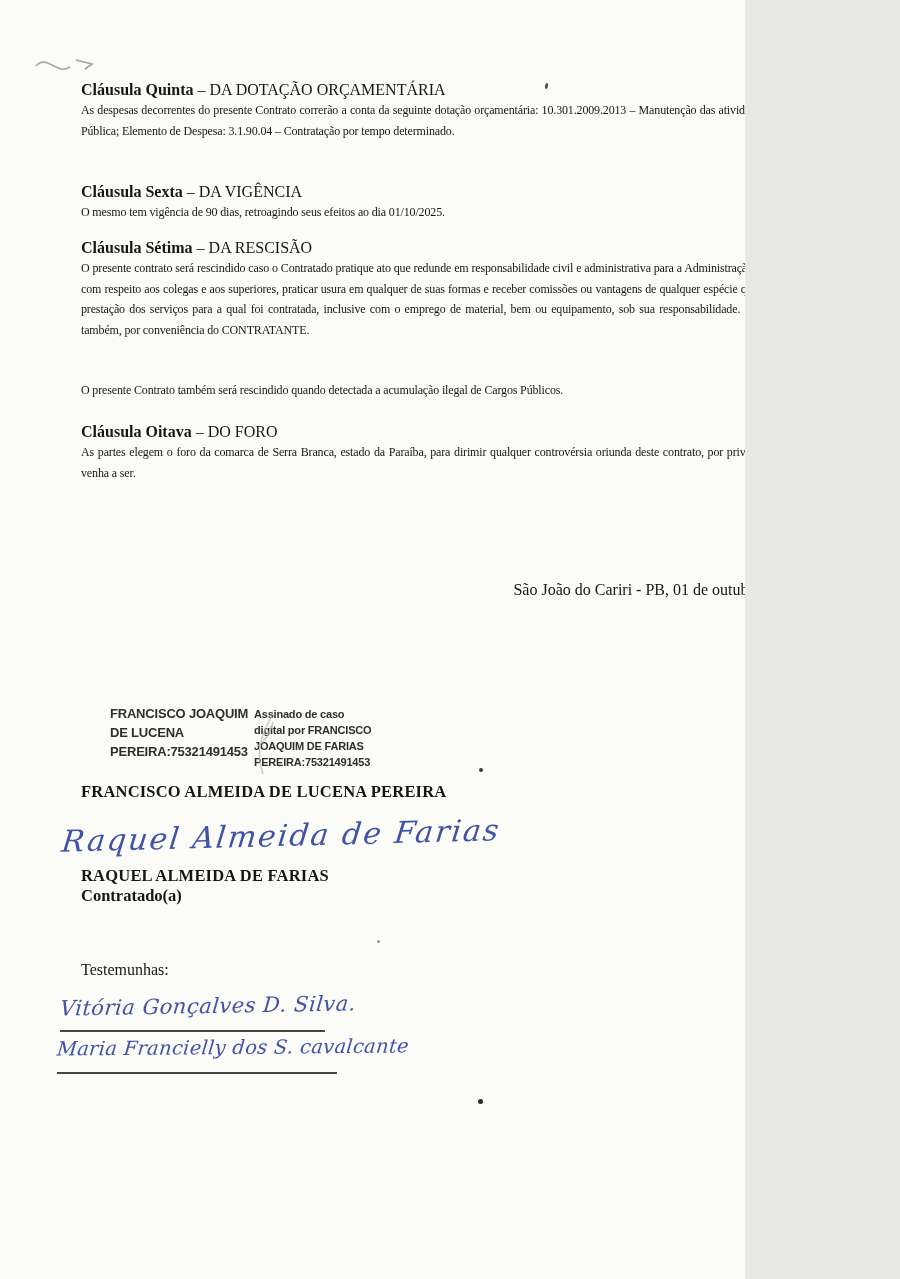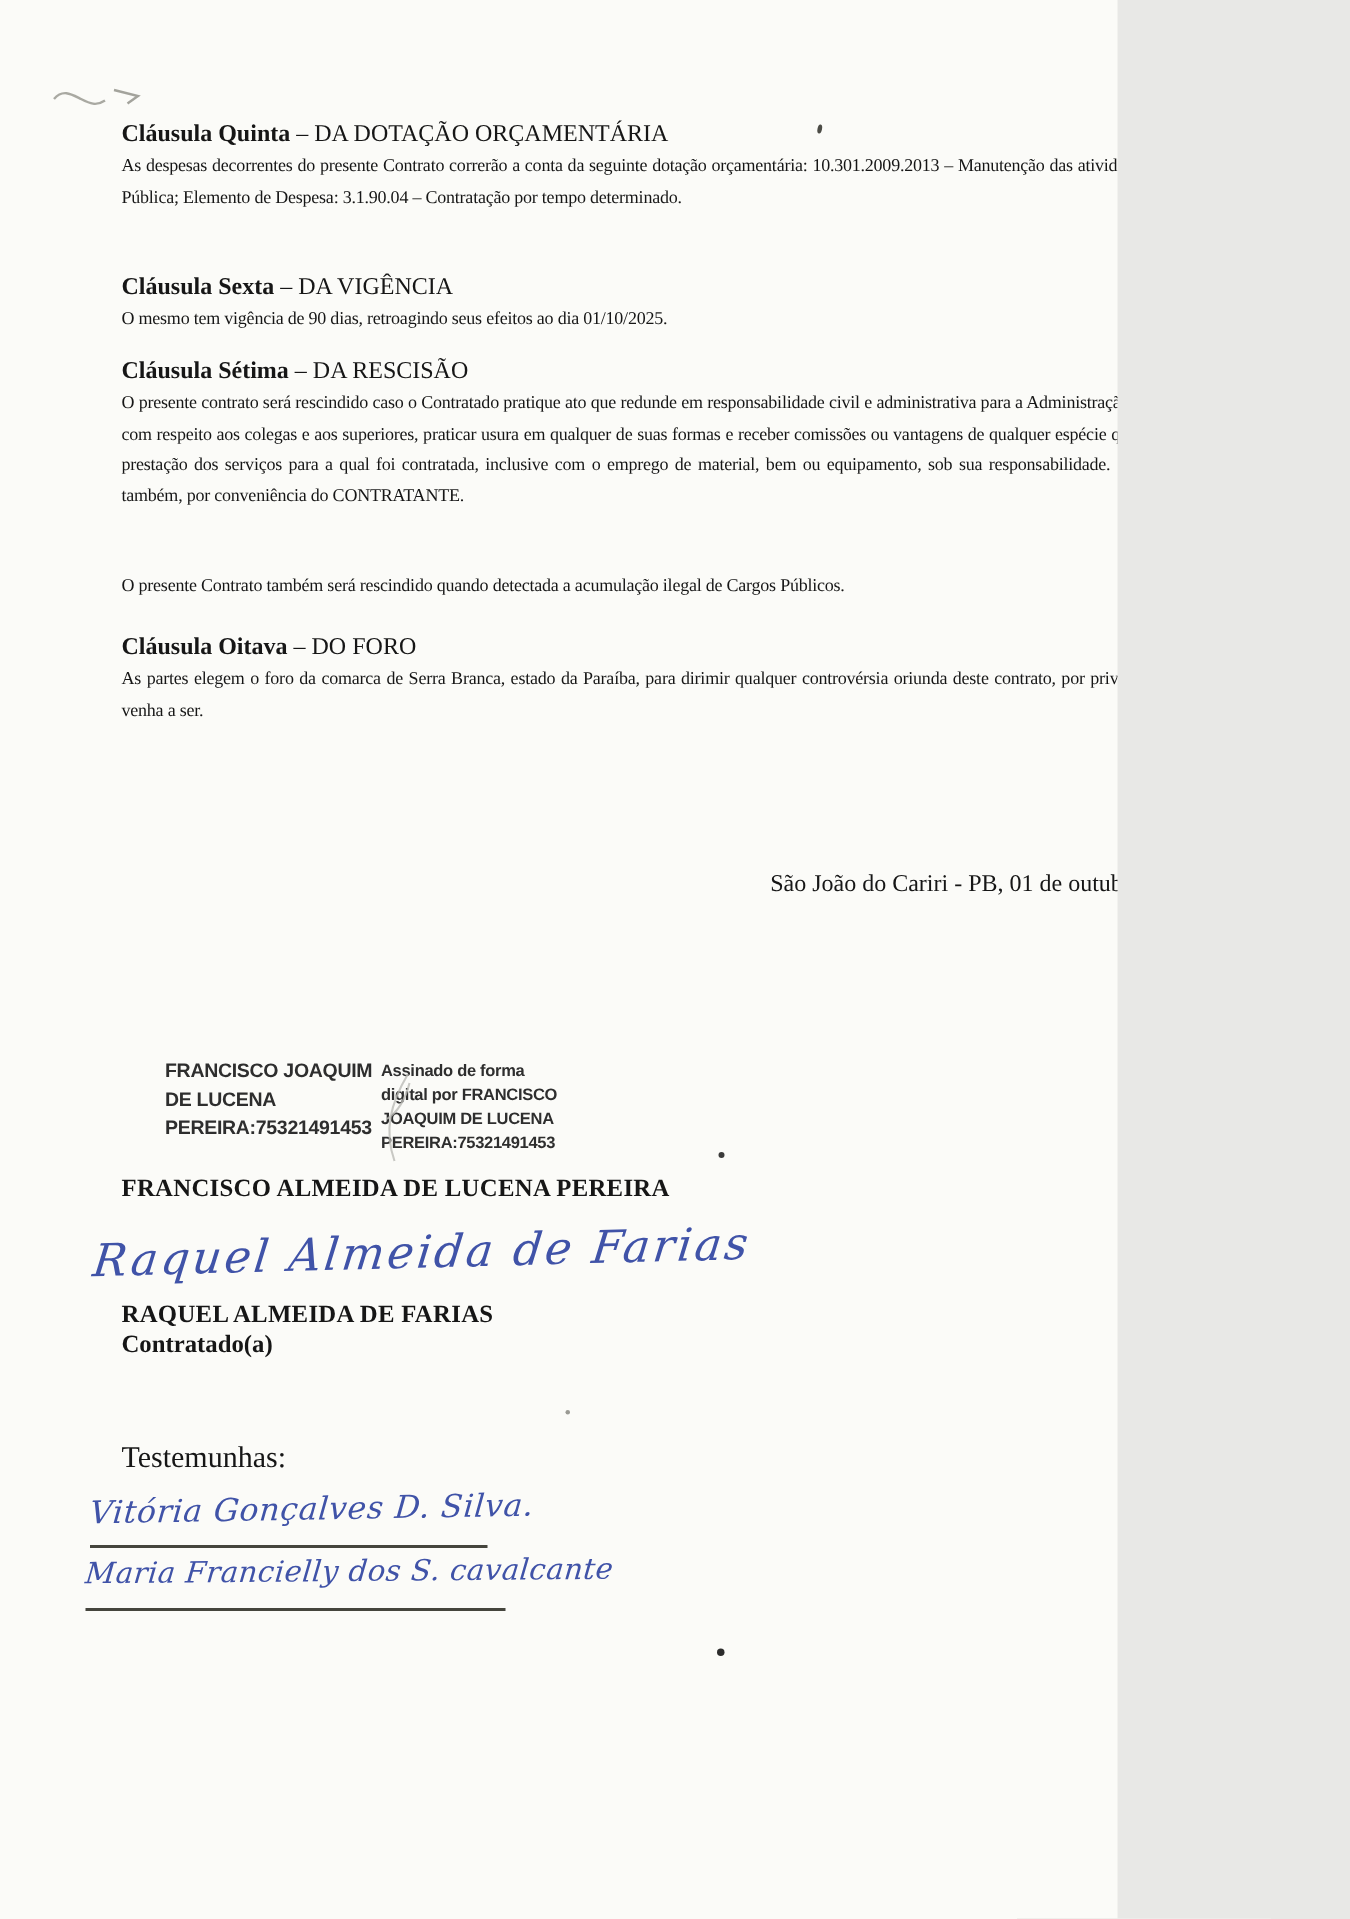--- a/index.html
+++ b/index.html
@@ -63,21 +63,21 @@
     font-family: "DejaVu Serif", serif;
     font-style: italic;
     color: #4053a8;
     white-space: nowrap;
     display: inline-block;
   }
   .wit1 { left: 60px; top: 994px; width: 265px; }
   .wit1 .handwriting-inline { font-size: 21px; letter-spacing: 0.5px; transform: rotate(-1deg) skewX(-6deg); }
   .wit2 { left: 57px; top: 1036px; width: 280px; }
   .wit2 .handwriting-inline { font-size: 19.5px; letter-spacing: 0.3px; transform: rotate(-0.5deg) skewX(-6deg); }
-  .testemunhas-label { font-size: 20px; }
+  .testemunhas-label { font-size: 16px; }
   .speck { position: absolute; border-radius: 50%; }
   .speck-1 { left: 479px; top: 768px; width: 4px; height: 4px; background: #3a3a3a; }
   .speck-2 { left: 377px; top: 940px; width: 3px; height: 3px; background: #9a9a94; }
   .speck-3 { left: 478px; top: 1099px; width: 5px; height: 5px; background: #2c2c2c; }
   .speck-4 { left: 811px; top: 608px; width: 2px; height: 3px; background: #6a6a64; }
   .speck-5 { left: 545px; top: 83px; width: 3px; height: 6px; background: #4c4c46; transform: rotate(12deg); }
   .scribble { position: absolute; left: 30px; top: 50px; }
 </style>
 </head>
 <body>
@@ -127,23 +127,23 @@
   <div class="stamp">
     <div class="stamp-left">
       <div>FRANCISCO JOAQUIM</div>
       <div>DE LUCENA</div>
       <div>PEREIRA:75321491453</div>
     </div>
     <svg class="stamp-slash" width="30" height="66">
       <path d="M24,4 C12,24 8,42 15,62 M10,34 C16,30 22,22 25,10" fill="none" stroke="#bcbcb6" stroke-width="1.4" opacity="0.8"></path>
     </svg>
     <div class="stamp-right">
-      <div>Assinado de forma</div>
+      <div>Assinado de caso</div>
       <div>digital por FRANCISCO</div>
-      <div>JOAQUIM DE LUCENA</div>
+      <div>JOAQUIM DE FARIAS</div>
       <div>PEREIRA:75321491453</div>
     </div>
   </div>
 
   <div class="block" style="top:782px">
     <div class="bold-name">FRANCISCO ALMEIDA DE LUCENA PEREIRA</div>
   </div>
 
   <div class="handwriting sig-raquel">Raquel Almeida de Farias</div>
 

